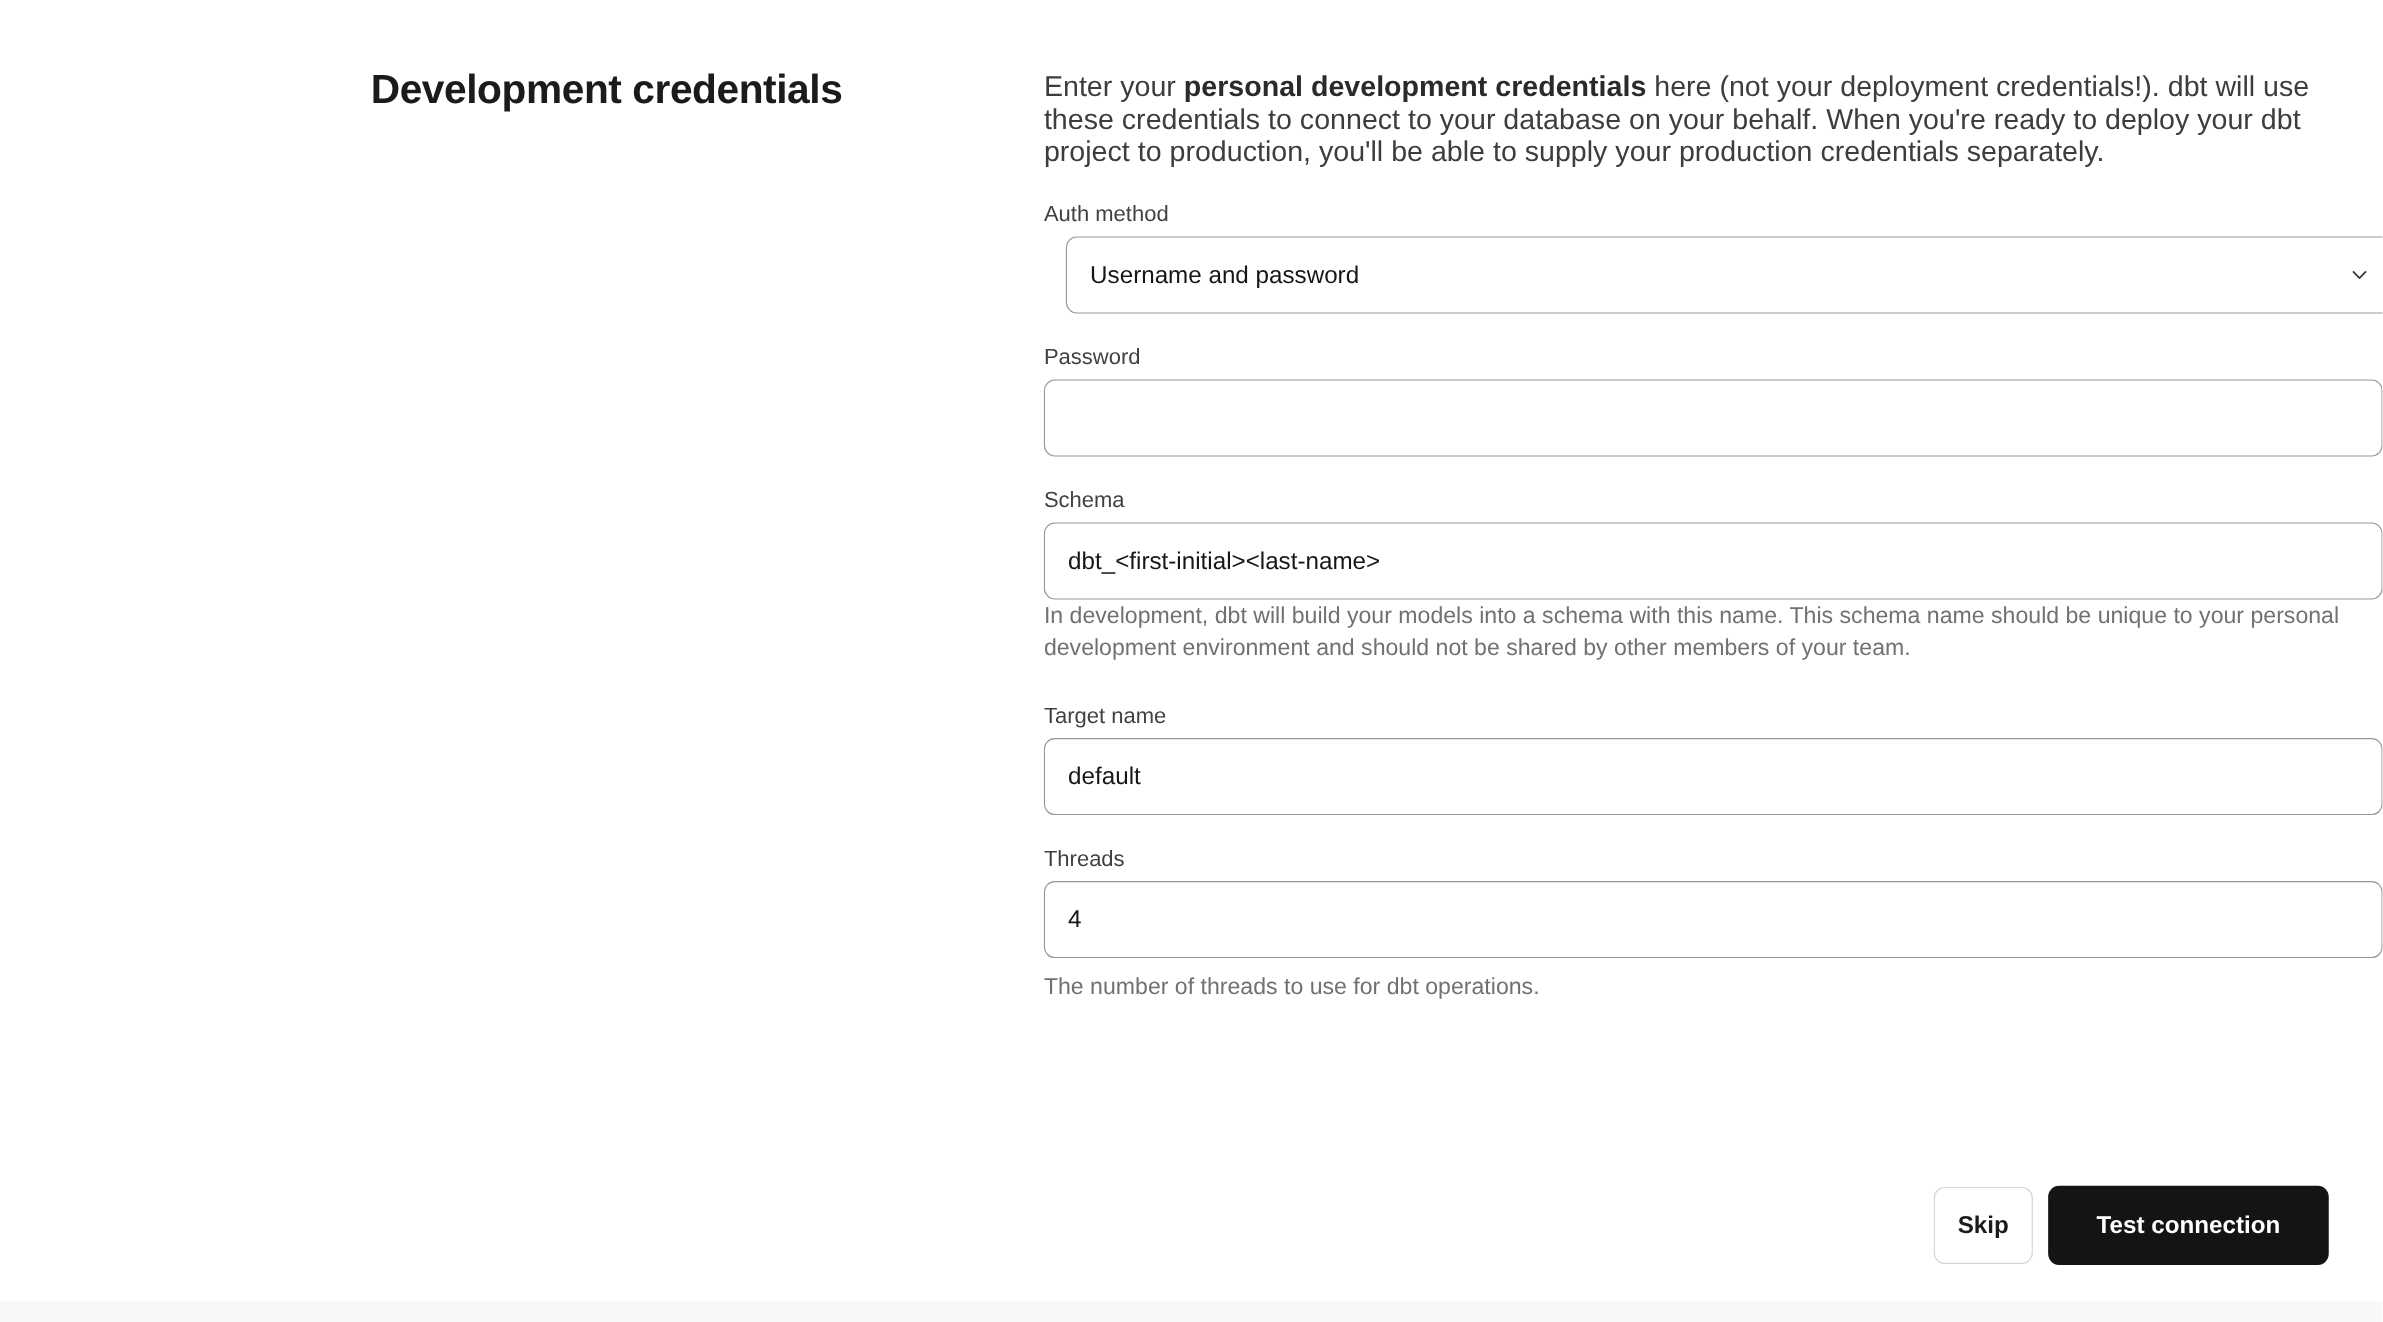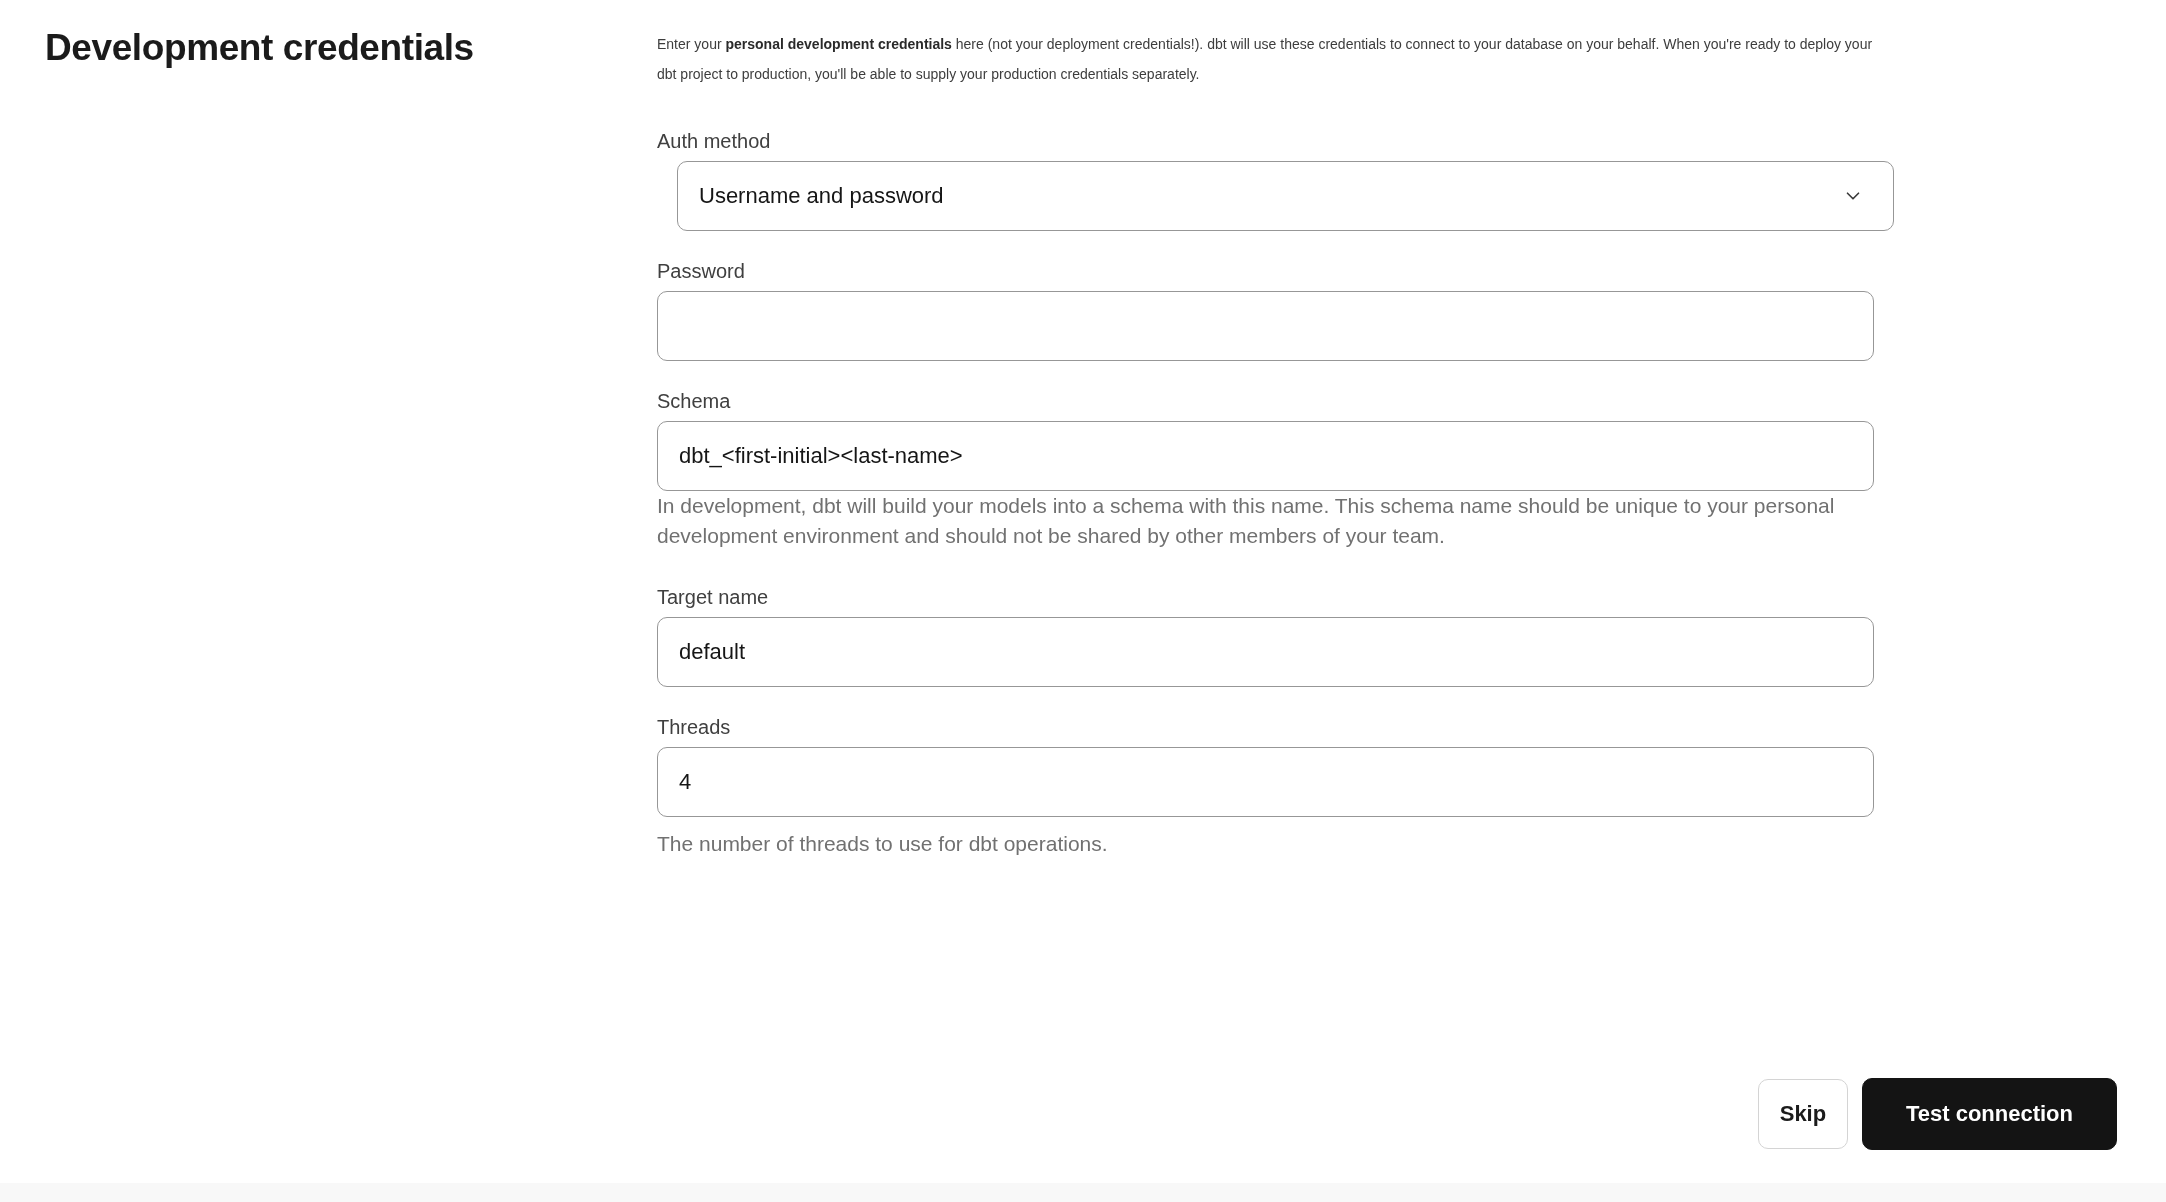--- a/index.html
+++ b/index.html
@@ -6,36 +6,37 @@
   html,body { width:2166px; height:1202px; }
   body {
     background:#ffffff;
     font-family:"Liberation Sans", sans-serif;
     color:#1b1b1b;
     position:relative;
     overflow:hidden;
   }
   .content {
     display:flex;
-    padding:26px 0 0 45px;
+    padding:60px 0 0 45px;
+    justify-content:flex-end;
   }
   .left-col { width:612px; flex:0 0 612px; }
   h1.page-title {
     font-size:37px;
     font-weight:700;
     letter-spacing:-0.4px;
     color:#1b1b1b;
     line-height:1.2;
   }
   .right-col { width:1217px; flex:0 0 1217px; }
   p.intro {
-    font-size:14px;
+    font-size:26px;
     line-height:29.5px;
     color:#3d3d3d;
-    margin:4px 0 41px 0;
+    margin:4px 0 31px 0;
   }
   p.intro strong { color:#2a2a2a; font-weight:700; }
   .field { margin-bottom:29px; }
   .field-label {
     display:block;
     font-size:20px;
     color:#404040;
     margin-bottom:9px;
     line-height:1.1;
   }

